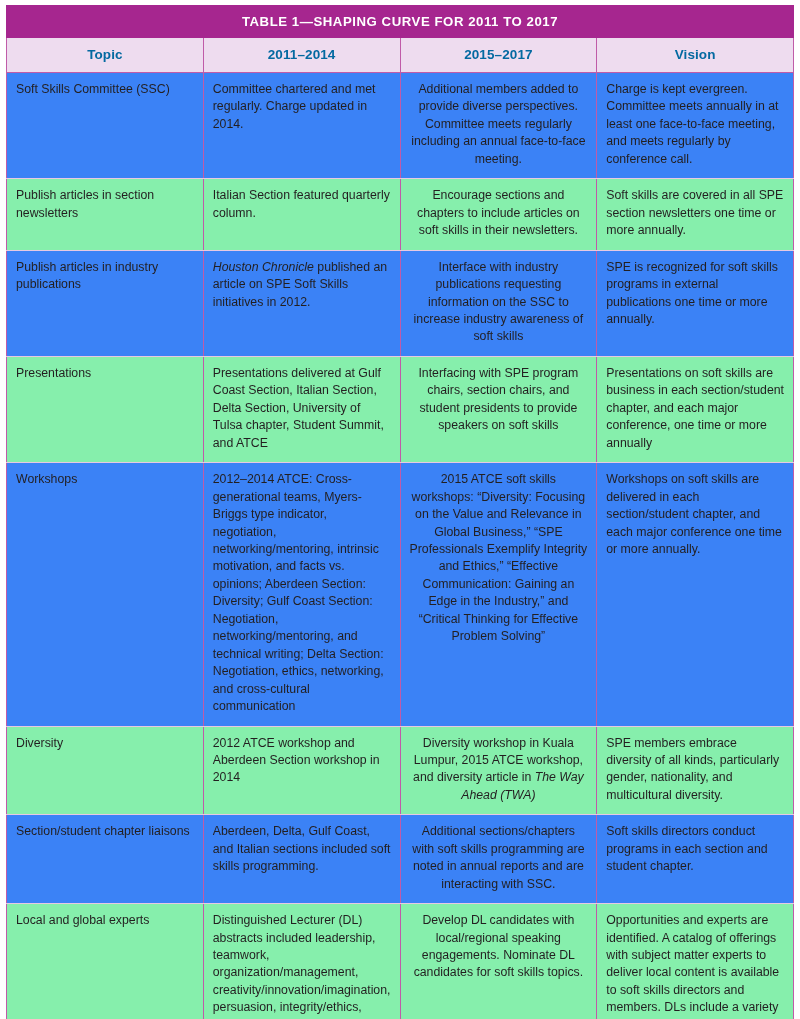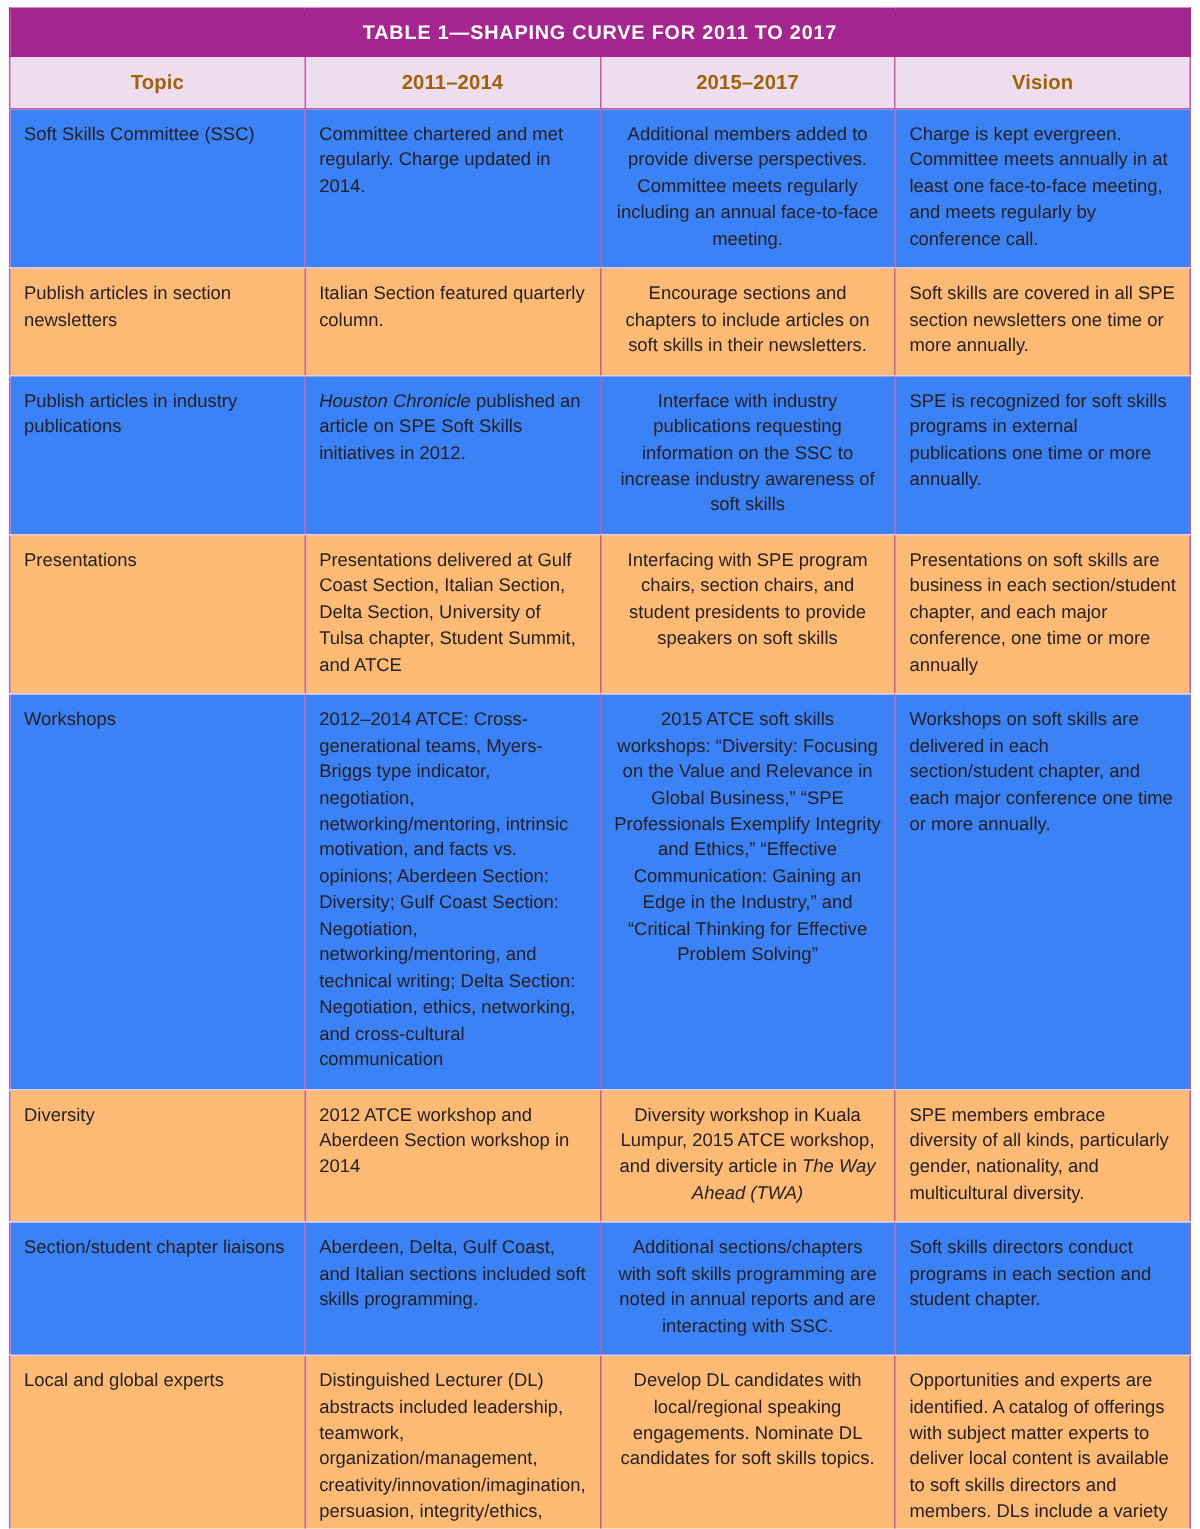--- a/index.html
+++ b/index.html
@@ -35,21 +35,21 @@
     text-align: center;
     font-weight: bold;
     font-size: 13.2px;
     letter-spacing: 0.55px;
     padding: 8px 4px 8px 4px;
     border: 1px solid #a6268f;
   }
 
   thead .col-head {
     background: #eedcef;
-    color: #a16207;
+    color: #0369a1;
     font-weight: bold;
     font-size: 13.5px;
     padding: 9px 9px 10px 9px;
     border-left: 1px solid #c05ba8;
     border-right: 1px solid #c05ba8;
     border-bottom: 1px solid #c05ba8;
     vertical-align: top;
     letter-spacing: 0.1px;
   }
   thead .col-head:first-child { border-left: none; }
@@ -63,21 +63,21 @@
     vertical-align: top;
     border-left: 1px solid #c05ba8;
     border-right: 1px solid #c05ba8;
     border-bottom: 1px solid #e7c9e2;
     word-wrap: break-word;
   }
   tbody td:first-child { border-left: none; }
   tbody td:last-child  { border-right: none; }
 
   tbody tr.row-white td { background: #3b82f6; }
-  tbody tr.row-pink  td { background: #fdba74; }
+  tbody tr.row-pink  td { background: #86efac; }
   tbody tr:last-child td { border-bottom: none; }
 
   .c1 { width: 122px; }
   .c2 { width: 237px; margin-left: 20px; }
   .c3 { width: 227px; text-align: center; }
   .c4 { width: 200px; }
 
   em.it { font-style: italic; }
 </style>
 </head>

